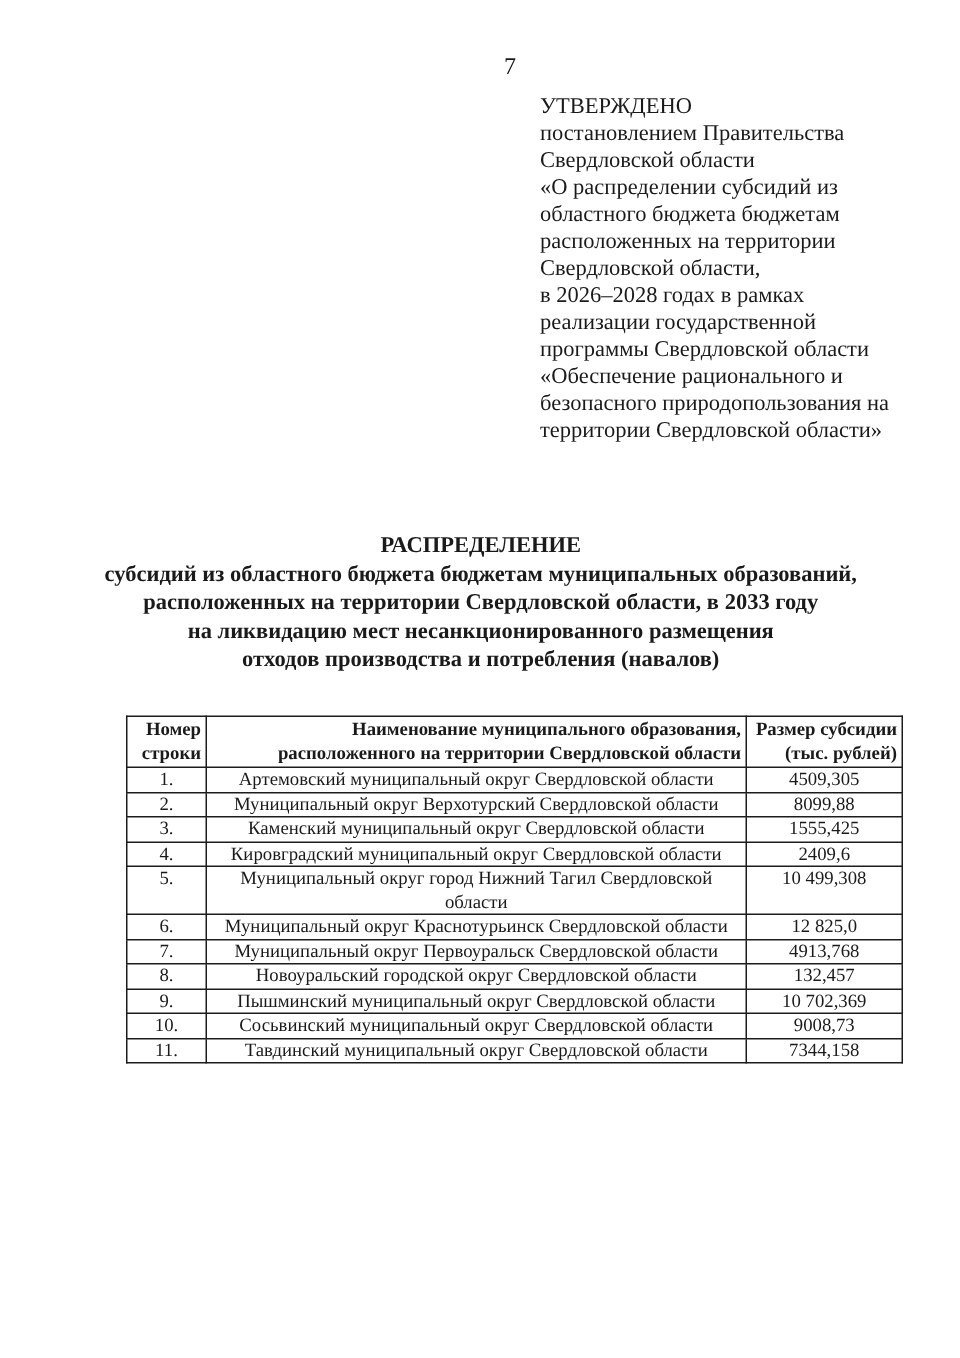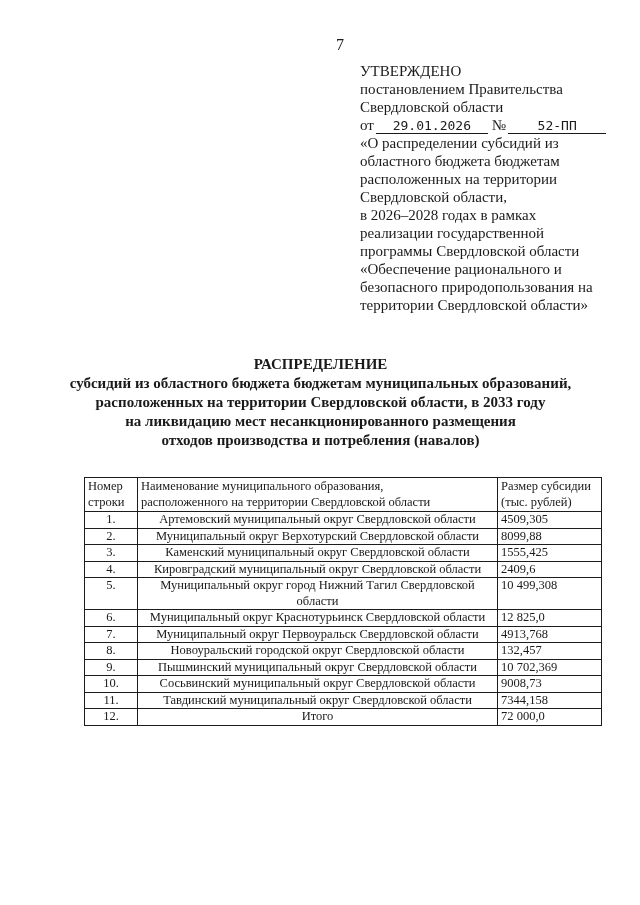--- a/index.html
+++ b/index.html
@@ -60,48 +60,45 @@
     table-layout:fixed;
   }
   .subsidy-table th,.subsidy-table td{
     border:1px solid #1c1c1c;
     padding:0 3px;
     vertical-align:top;
     line-height:15.5px;
     font-weight:normal;
   }
   .subsidy-table th{
-    text-align:left;
-    padding-top:1px;padding-bottom:1px;
+    text-align:right;
+    padding-top:1px;padding-bottom:1px;font-weight:bold;
   }
   col.w-num{width:53px;}
   col.w-name{width:360px;}
   col.w-amt{width:104px;}
   .c-num{text-align:center;}
   .c-name{text-align:center;padding-left:6px;}
-  .c-amt{text-align:left;}
+  .c-amt{text-align:center;}
   .hdr-sub{display:block;}
 </style>
 </head>
 <body>
 
 <div class="page">
 
   <div class="page-number">7</div>
 
   <div class="approval">
     <div>
 
     <div class="appr-line">УТВЕРЖДЕНО</div>
         <div class="appr-line">постановлением Правительства</div>
         <div class="appr-line">Свердловской области</div>
       </div>
-    <div class="date-line">
-      <span>от</span><span class="fill-line fill-date">29.01.2026</span><span class="no-sign">№</span><span class="fill-line fill-no">52-ПП</span>
-    </div>
     <div>
 
     <div class="appr-line">«О распределении субсидий из</div>
         <div class="appr-line">областного бюджета бюджетам</div>
         <div class="appr-line">расположенных на территории</div>
         <div class="appr-line">Свердловской области,</div>
         <div class="appr-line">в 2026–2028 годах в рамках</div>
         <div class="appr-line">реализации государственной</div>
         <div class="appr-line">программы Свердловской области</div>
         <div class="appr-line">«Обеспечение рационального и</div>
@@ -188,21 +185,16 @@
         <tr>
         <td class="c-num">10.</td>
         <td class="c-name">Сосьвинский муниципальный округ Свердловской области</td>
         <td class="c-amt">9008,73</td>
       </tr>
         <tr>
         <td class="c-num">11.</td>
         <td class="c-name">Тавдинский муниципальный округ Свердловской области</td>
         <td class="c-amt">7344,158</td>
       </tr>
-        <tr>
-        <td class="c-num">12.</td>
-        <td class="c-name">Итого</td>
-        <td class="c-amt">72 000,0</td>
-      </tr>
       </tbody>
   </table>
 
 </div>
 
 </body></html>

